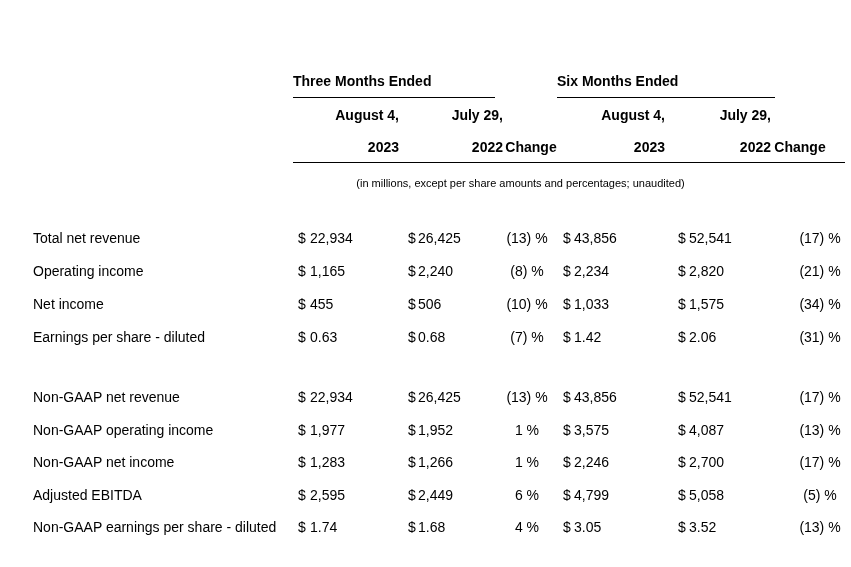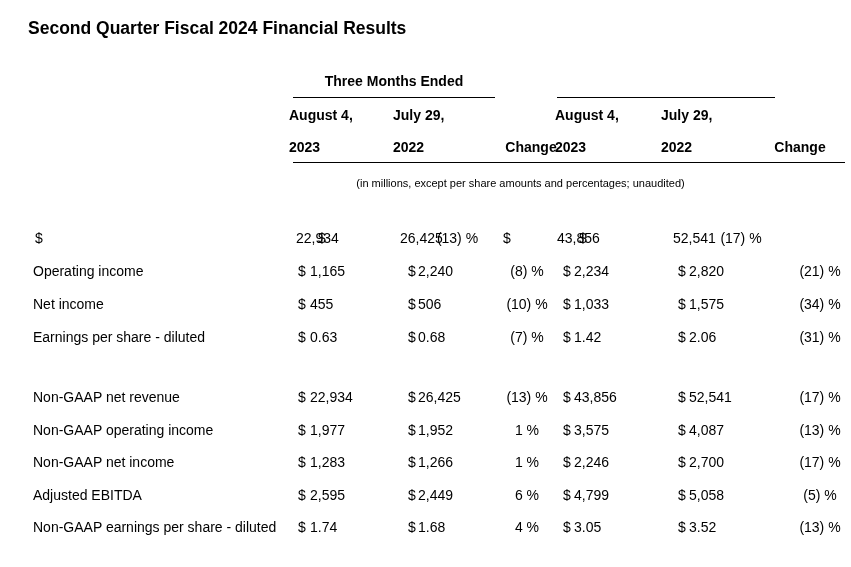--- a/index.html
+++ b/index.html
@@ -3,23 +3,23 @@
 <meta charset="utf-8">
 <style>
   html,body { margin:0; padding:0; background:#ffffff; }
   .page {
     position:relative; width:851px; height:567px; background:#ffffff;
     font-family:"Liberation Sans", sans-serif; color:#000; overflow:hidden;
   }
   .title { position:absolute; left:28px; top:18px; font-size:17.5px; font-weight:bold; letter-spacing:0; }
 
   .header { position:absolute; left:0; top:70px; width:851px; height:140px; font-size:14px; }
-  .grp   { position:absolute; top:2px; text-align:center; font-weight:bold; line-height:18px; }
+  .grp   { position:absolute; top:2px; text-align:left; font-weight:bold; line-height:18px; }
   .grule { position:absolute; top:27px; height:0; border-top:1px solid #000; }
-  .dates { position:absolute; top:29px; line-height:32px; text-align:left; font-weight:bold; }
+  .dates { position:absolute; top:29px; line-height:32px; text-align:right; font-weight:bold; }
   .chglbl{ position:absolute; top:61px; line-height:32px; text-align:center; font-weight:bold; }
   .hrule { position:absolute; top:92px; height:0; border-top:1px solid #000; }
   .note  { position:absolute; left:293px; width:455px; top:104px; line-height:18px; text-align:center; font-size:11px; }
 
   .rows { position:absolute; left:33px; width:814px; font-size:14px; }
   .s1 { top:221px; }
   .s2 { top:381px; }
   .row { display:grid; grid-template-columns:263px 14px 90px 18px 79px 60px 17px 99px 16px 104px 54px; height:33px; align-items:center; }
   .s2 .row { height:32.5px; }
   .c   { white-space:nowrap; overflow:visible; }
@@ -29,25 +29,25 @@
   .d1 { padding-left:2px; }
   .d2 { padding-left:8px; }
   .d3 { padding-left:6px; }
   .d4 { padding-left:5px; }
 </style>
 </head>
 <body>
 
 <div class="page">
 
-  <div class="title">Second Quarter Fiscal 2024 Financial Results</div>
 
   <div class="header">
     <div class="grp" style="left:293px;width:202px">Three Months Ended</div>
     <div class="grule" style="left:293px;width:202px"></div>
+    <div class="grp" style="left:557px;width:218px">Six Months Ended</div>
     <div class="grule" style="left:557px;width:218px"></div>
 
     <div class="dates" style="left:289px;width:110px">
       <div>August 4,</div>
       <div>2023</div>
     </div>
     <div class="dates" style="left:393px;width:110px">
       <div>July 29,</div>
       <div>2022</div>
     </div>
@@ -62,20 +62,21 @@
       <div>2022</div>
     </div>
     <div class="chglbl" style="left:748px;width:104px">Change</div>
 
     <div class="hrule" style="left:293px;width:552px"></div>
     <div class="note">(in millions, except per share amounts and percentages; unaudited)</div>
   </div>
 
   <div class="rows s1">
     <div class="row">
+      <div class="c lbl">Total net revenue</div>
       <div class="c d1">$</div>
       <div class="c val">22,934</div>
       <div class="c d2">$</div>
       <div class="c val">26,425</div>
       <div class="c chg">(13) %</div>
       <div class="c d3">$</div>
       <div class="c val">43,856</div>
       <div class="c d4">$</div>
       <div class="c val">52,541</div>
       <div class="c chg">(17) %</div>

